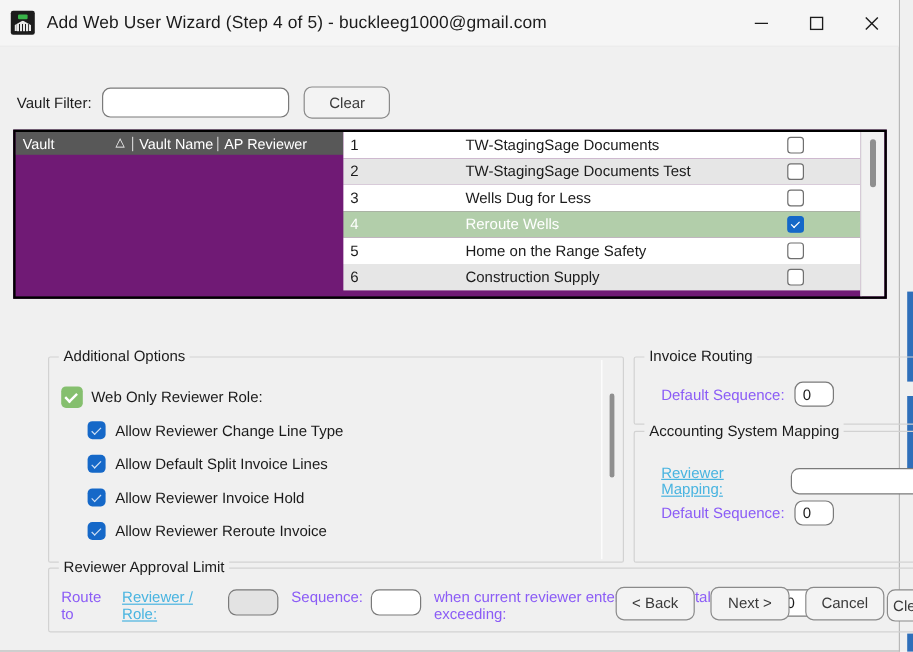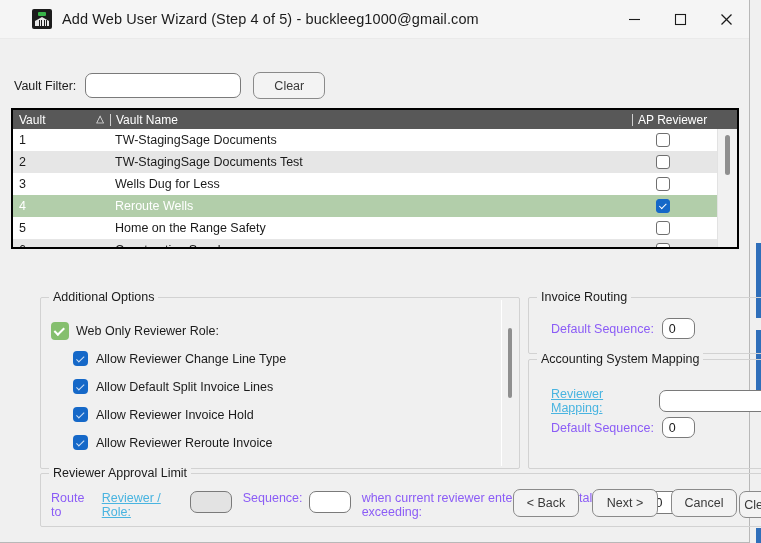--- a/index.html
+++ b/index.html
@@ -28,21 +28,20 @@
     border-top: none; border-left: none;
     display: flex; flex-direction: column;
   }
 
   
   .titlebar {
     height: 39px; min-height: 39px;
     background: #f5f5f5;
     display: flex; align-items: center;
     border-bottom: 1px solid #eaeaea;
-    padding-left: 23px;
   }
   .app-icon {
     width: 20px; height: 20px; margin-left: 9px; margin-right: 10px;
     background: #1c1c1c; border-radius: 2px;
     position: relative; flex: 0 0 auto;
   }
   .app-icon .roof {
     position: absolute; left: 6px; top: 3px; width: 8px; height: 4px;
     background: #39b54a; border-radius: 1px;
   }
@@ -97,21 +96,21 @@
     cursor: default;
   }
   #clear-filter-button { margin-left: 12px; width: 72px; height: 27px; }
 
   
   .grid-wrap {
     position: absolute; left: 11px; top: 69px;
     width: 728px; height: 141px;
     border: 2px solid #000000;
     background: #701a75;
-    display: flex; flex-direction: column;
+    display: flex; flex-direction: row;
     overflow: hidden;
   }
   .grid-header {
     display: flex; height: 19px; min-height: 19px;
     background: #585858; color: #ffffff;
     font-size: 12px; align-items: center;
   }
   .gh { display: flex; align-items: center; height: 19px; }
   .gh-vault { width: 97px; padding-left: 6px; position: relative; }
   .gh-sort {

